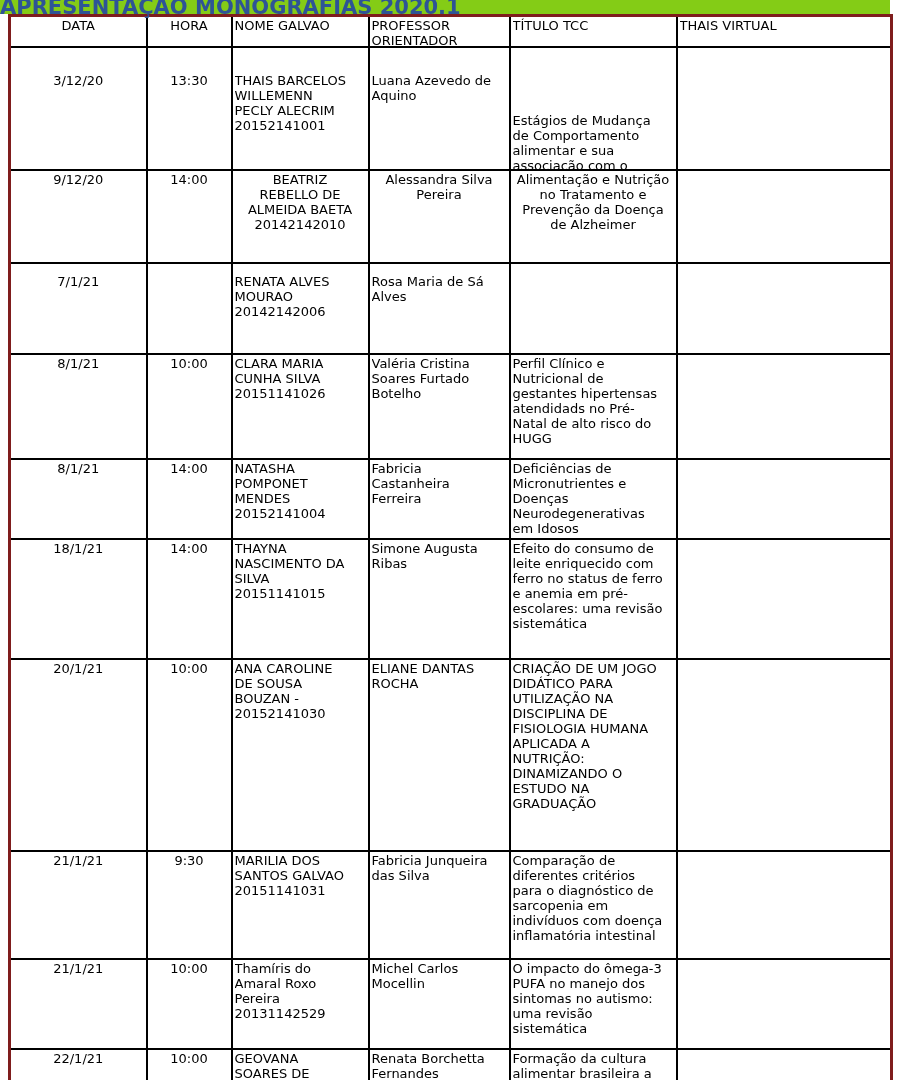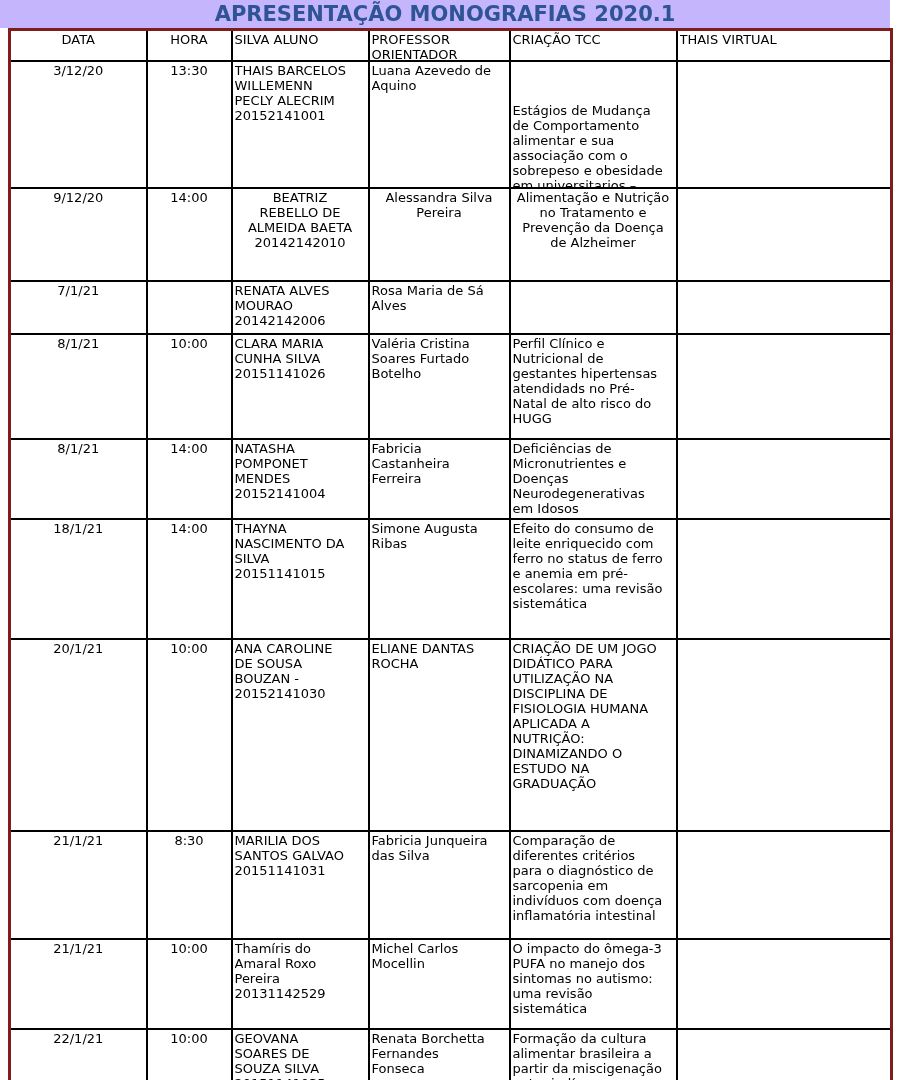--- a/index.html
+++ b/index.html
@@ -10,25 +10,25 @@
     height: 1080px;
     overflow: hidden;
     font-family: "DejaVu Sans", sans-serif;
     color: #000000;
   }
   .page { width: 900px; height: 1080px; position: relative; }
 
   
   .title-band {
     width: 890px;
-    height: 28px;
-    background: #c4b5fd;
+    height: 14px;
+    background: #84cc16;
     display: flex;
     align-items: center;
-    justify-content: center;
+    justify-content: flex-start;
   }
   .title-text {
     font-size: 21px;
     line-height: 23px;
     font-weight: bold;
     color: #2E5496;
     white-space: nowrap;
     letter-spacing: 0px;
   }
 
@@ -61,23 +61,23 @@
 
   .cc {
     white-space: pre-wrap;
     word-wrap: break-word;
     overflow: hidden;
     box-sizing: border-box;
   }
 
   thead .cc { height: 28px; }
 
-  tbody tr:nth-of-type(1)  .cc { height: 124px; }
+  tbody tr:nth-of-type(1)  .cc { height: 96px; margin-top: 24px; }
   tbody tr:nth-of-type(2)  .cc { height: 90px; text-align: center;  }
-  tbody tr:nth-of-type(3)  .cc { height: 50px;  }
+  tbody tr:nth-of-type(3)  .cc { height: 79px; margin-top: 9px;  }
   tbody tr:nth-of-type(4)  .cc { height: 102px; }
   tbody tr:nth-of-type(5)  .cc { height: 77px;  }
   tbody tr:nth-of-type(6)  .cc { height: 117px; }
   tbody tr:nth-of-type(7)  .cc { height: 189px; }
   tbody tr:nth-of-type(8)  .cc { height: 105px; }
   tbody tr:nth-of-type(9)  .cc { height: 87px;  }
   tbody tr:nth-of-type(10) .cc { height: 60px;  }
 
   
   tbody tr:nth-of-type(1) td:nth-of-type(5) .cc { padding-top: 40px; }
@@ -102,27 +102,27 @@
     </colgroup>
     <thead>
       <tr>
         <th>
             <div class="cc">DATA</div>
           </th>
         <th>
             <div class="cc">HORA</div>
           </th>
         <th>
-            <div class="cc">SILVA ALUNO</div>
+            <div class="cc">NOME GALVAO</div>
           </th>
         <th>
             <div class="cc">PROFESSOR ORIENTADOR</div>
           </th>
         <th>
-            <div class="cc">CRIAÇÃO TCC</div>
+            <div class="cc">TÍTULO TCC</div>
           </th>
         <th>
             <div class="cc">THAIS VIRTUAL</div>
           </th>
       </tr>
     </thead>
     <tbody>
       <tr>
         <td>
             <div class="cc">3/12/20</div>
@@ -321,21 +321,21 @@
           </td>
         <td>
             <div class="cc"></div>
           </td>
       </tr>
       <tr>
         <td>
             <div class="cc">21/1/21</div>
           </td>
         <td>
-            <div class="cc">8:30</div>
+            <div class="cc">9:30</div>
           </td>
         <td>
             <div class="cc">MARILIA DOS
 SANTOS GALVAO
 20151141031</div>
           </td>
         <td>
             <div class="cc">Fabricia Junqueira
 das Silva</div>
           </td>

